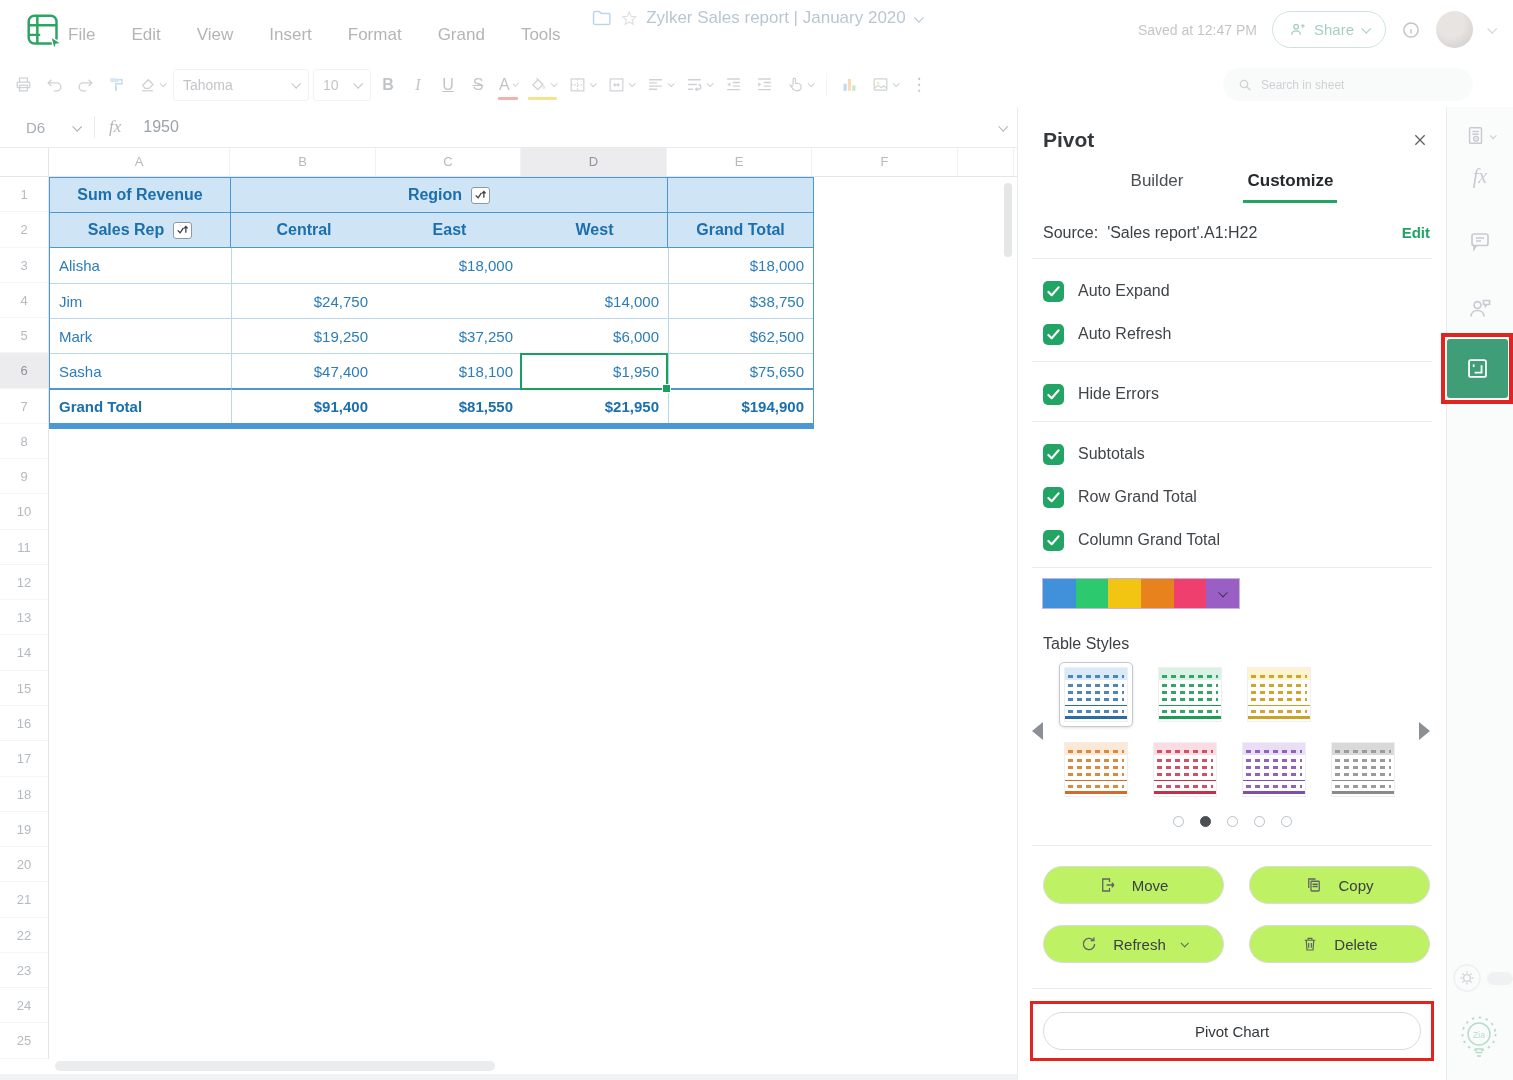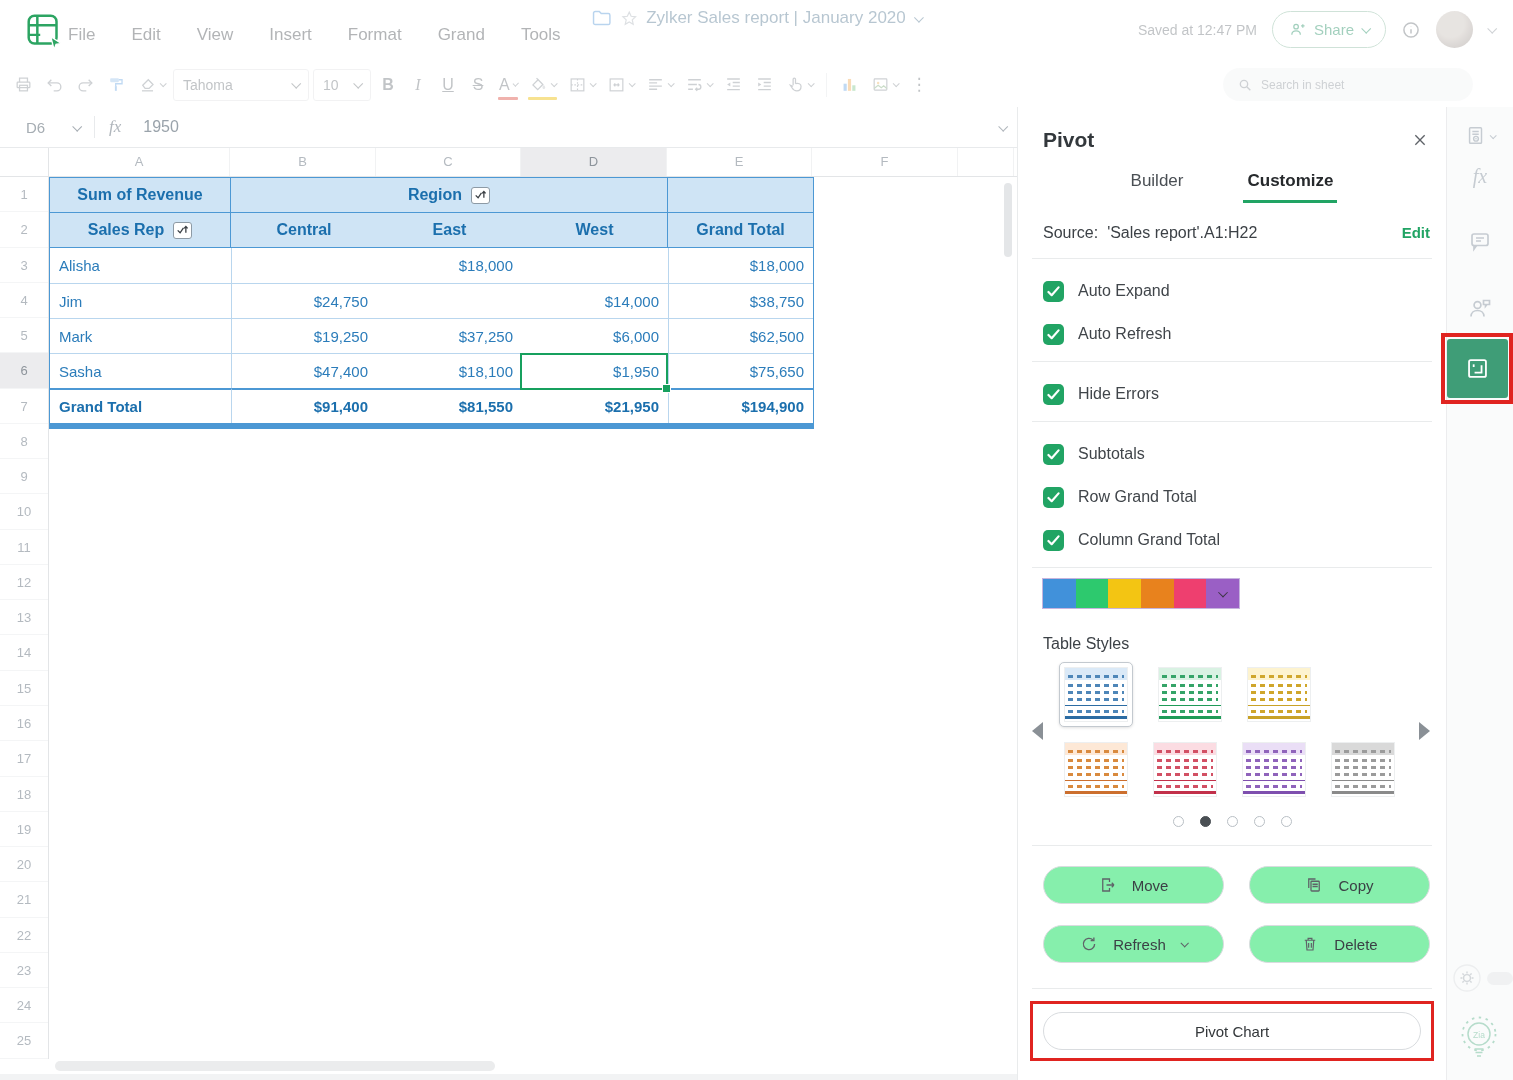--- a/index.html
+++ b/index.html
@@ -113,21 +113,21 @@
   .thumb-sel { background:#fff; border:1px solid #c3c9cf; border-radius:5px; padding:4px;
     box-shadow:0 1px 3px rgba(0,0,0,.12); margin:-5px 0 0 -5px; }
   .s-arrow { position:absolute; top:42%; width:0; height:0; border-top:9px solid transparent;
     border-bottom:9px solid transparent; cursor:pointer; }
   .s-arrow.left { left:14px; border-right:11px solid #8a9096; }
   .s-arrow.right { right:16px; border-left:11px solid #8a9096; }
   #dots { display:flex; justify-content:center; gap:16px; margin-top:19px; }
   .dot { width:11px; height:11px; border-radius:50%; border:1.5px solid #b9bfc5; }
   .dot.active { background:#4a4f54; border-color:#4a4f54; }
   #actions { display:grid; grid-template-columns:1fr 1fr; gap:21px 25px; margin:20px 16px 0 25px; }
-  .abtn { height:38px; border:1px solid #d9dcdf; border-radius:19px; background:#86efac; display:flex;
+  .abtn { height:38px; border:1px solid #d9dcdf; border-radius:19px; background:#bef264; display:flex;
     align-items:center; justify-content:center; gap:15px; font-size:15px; color:#3b4045; cursor:pointer; }
   .abtn .chev { width:6px; height:6px; color:#5f6368; }
   .redwrap { margin:12px 12px 0 12px; border:3px solid var(--annotation-red,#e02420); padding:8px 10px; }
   #pivot-chart-btn { width:100%; height:38px; border:1px solid #d9dcdf; border-radius:19px; background:#fff;
     font-size:15px; color:#33373a; display:flex; align-items:center; justify-content:center; cursor:pointer; }
 
   
   #rail { position:absolute; left:1446px; top:107px; width:67px; height:973px; background:#fafbfb;
     border-left:1px solid #ececee; }
   .rail-ic { position:absolute; left:50%; transform:translateX(-50%); color:#c6ccd2; display:flex; align-items:center; gap:3px; }

